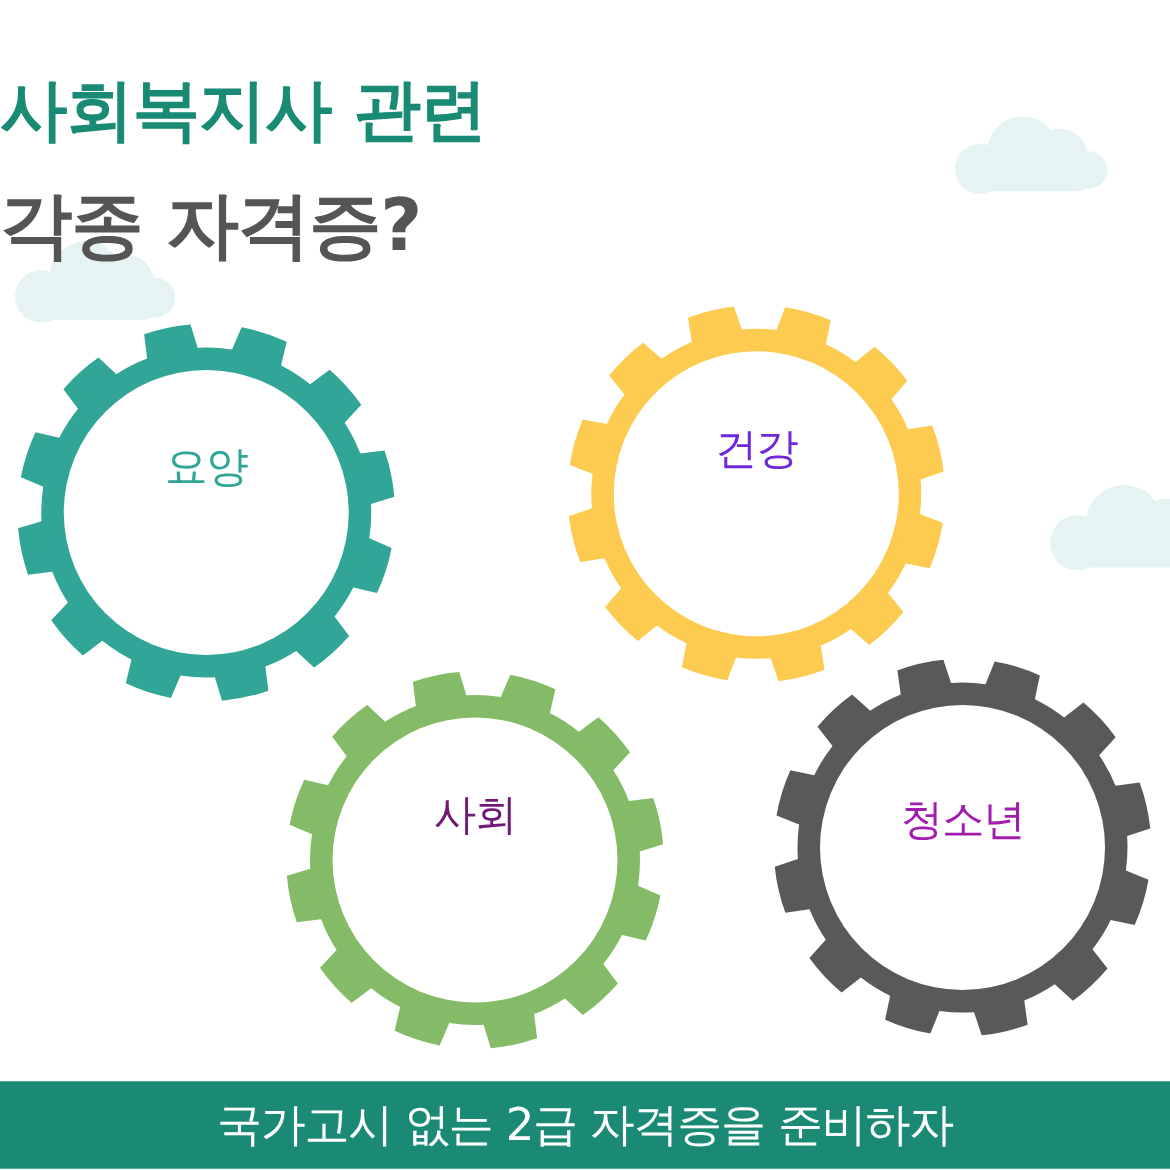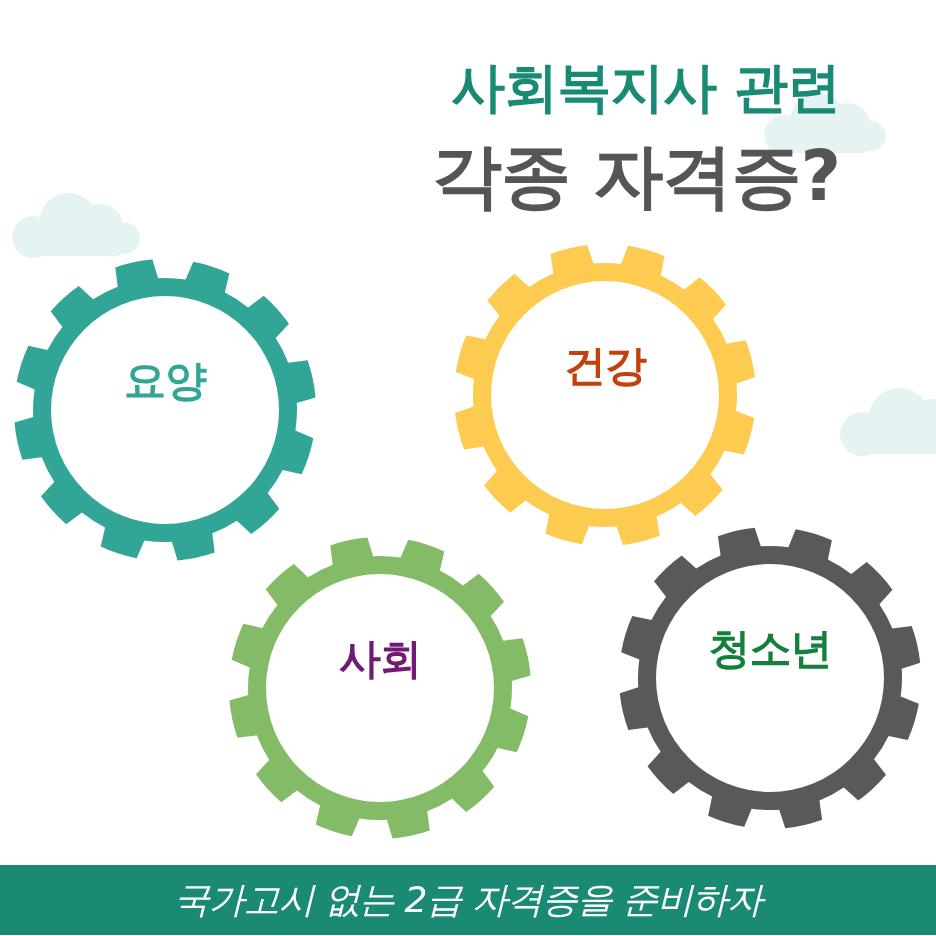--- a/index.html
+++ b/index.html
@@ -6,36 +6,36 @@
   body {
     width: 936px; height: 936px; overflow: hidden;
     background: #ffffff;
     font-family: "DejaVu Sans", "Liberation Sans", sans-serif;
     position: relative;
   }
   .canvas { position: absolute; left: 0; top: 0; width: 936px; height: 936px; }
   .cloud { position: absolute; }
   .cloud span { position: absolute; border-radius: 50%; }
   .title {
-    position: absolute; left: 0; width: 828px; text-align: right;
-    font-weight: bold; letter-spacing: -1px; padding-left: 12px;
+    position: absolute; left: 0; width: 828px; text-align: left;
+    font-weight: bold; letter-spacing: -1px;
   }
   .title-line1 { top: 52px; font-size: 54px; }
-  .title-line2 { top: 130px; font-size: 70px; }
+  .title-line2 { top: 142px; font-size: 58px; }
   .gear { position: absolute; }
   .gear svg { position: absolute; left: 0; top: 0; }
   .gear-label {
     position: absolute; left: 0; width: 100%; text-align: center;
-    font-weight: bold; font-size: 42px; line-height: 1.55; letter-spacing: -1px;
+    font-weight: normal; font-size: 34px; line-height: 1.55; letter-spacing: -1px;
   }
   .banner {
     position: absolute; left: 0; top: 865px; width: 936px; height: 70px;
     display: flex; align-items: center; justify-content: center;
   }
-  .banner-text { color: #ffffff; font-size: 36px; letter-spacing: -1px; font-style: italic; }
+  .banner-text { color: #ffffff; font-size: 36px; letter-spacing: -1px; }
 </style>
 </head>
 <body style="background: rgb(255, 255, 255);">
 
 <div class="canvas">
 
   <div id="clouds">
       <div class="cloud" style="left: 764px; top: 93px; transform: scale(1); transform-origin: 0px 0px;">
         <span style="left: 0px; top: 22px; width: 40px; height: 40px; background: rgb(230, 243, 243);"></span>
         <span style="left: 26px; top: 0px; width: 56px; height: 56px; background: rgb(230, 243, 243);"></span>
@@ -69,39 +69,39 @@
         </svg>
         <div class="gear-label" style="color: rgb(49, 165, 150); top: 94px;">
           <div>요양</div>
         </div>
       </div>
       <div class="gear" style="left: 449px; top: 239px; width: 312px; height: 312px;">
         <svg width="312" height="312">
           <path d="M172.1 25.0 L179.1 6.8 A151 151 0 0 1 215.5 17.2 L211.8 36.4 A132 132 0 0 1 235.4 50.6 L235.4 50.6 L250.6 38.3 A151 151 0 0 1 276.9 65.5 L264.1 80.3 A132 132 0 0 1 277.5 104.4 L277.5 104.4 L296.8 101.4 A151 151 0 0 1 305.9 138.1 L287.5 144.5 A132 132 0 0 1 287.0 172.1 L287.0 172.1 L305.2 179.1 A151 151 0 0 1 294.8 215.5 L275.6 211.8 A132 132 0 0 1 261.4 235.4 L261.4 235.4 L273.7 250.6 A151 151 0 0 1 246.5 276.9 L231.7 264.1 A132 132 0 0 1 207.6 277.5 L207.6 277.5 L210.6 296.8 A151 151 0 0 1 173.9 305.9 L167.5 287.5 A132 132 0 0 1 139.9 287.0 L139.9 287.0 L132.9 305.2 A151 151 0 0 1 96.5 294.8 L100.2 275.6 A132 132 0 0 1 76.6 261.4 L76.6 261.4 L61.4 273.7 A151 151 0 0 1 35.1 246.5 L47.9 231.7 A132 132 0 0 1 34.5 207.6 L34.5 207.6 L15.2 210.6 A151 151 0 0 1 6.1 173.9 L24.5 167.5 A132 132 0 0 1 25.0 139.9 L25.0 139.9 L6.8 132.9 A151 151 0 0 1 17.2 96.5 L36.4 100.2 A132 132 0 0 1 50.6 76.6 L50.6 76.6 L38.3 61.4 A151 151 0 0 1 65.5 35.1 L80.3 47.9 A132 132 0 0 1 104.4 34.5 L104.4 34.5 L101.4 15.2 A151 151 0 0 1 138.1 6.1 L144.5 24.5 A132 132 0 0 1 172.1 25.0 Z" fill="#fccb50"></path>
           <circle cx="156" cy="156" r="114" fill="#ffffff"></circle>
         </svg>
-        <div class="gear-label" style="color: #c2410c; top: 94px;">
+        <div class="gear-label" style="color: #6d28d9; top: 94px;">
           <div>건강</div>
         </div>
       </div>
       <div class="gear" style="left: 224px; top: 532px; width: 312px; height: 312px;">
         <svg width="312" height="312">
           <path d="M176.6 25.6 L184.3 7.7 A151 151 0 0 1 220.3 19.4 L215.9 38.4 A132 132 0 0 1 239.1 53.4 L239.1 53.4 L254.7 41.7 A151 151 0 0 1 280.0 69.8 L266.7 84.1 A132 132 0 0 1 279.2 108.7 L279.2 108.7 L298.6 106.3 A151 151 0 0 1 306.5 143.4 L287.8 149.1 A132 132 0 0 1 286.4 176.6 L286.4 176.6 L304.3 184.3 A151 151 0 0 1 292.6 220.3 L273.6 215.9 A132 132 0 0 1 258.6 239.1 L258.6 239.1 L270.3 254.7 A151 151 0 0 1 242.2 280.0 L227.9 266.7 A132 132 0 0 1 203.3 279.2 L203.3 279.2 L205.7 298.6 A151 151 0 0 1 168.6 306.5 L162.9 287.8 A132 132 0 0 1 135.4 286.4 L135.4 286.4 L127.7 304.3 A151 151 0 0 1 91.7 292.6 L96.1 273.6 A132 132 0 0 1 72.9 258.6 L72.9 258.6 L57.3 270.3 A151 151 0 0 1 32.0 242.2 L45.3 227.9 A132 132 0 0 1 32.8 203.3 L32.8 203.3 L13.4 205.7 A151 151 0 0 1 5.5 168.6 L24.2 162.9 A132 132 0 0 1 25.6 135.4 L25.6 135.4 L7.7 127.7 A151 151 0 0 1 19.4 91.7 L38.4 96.1 A132 132 0 0 1 53.4 72.9 L53.4 72.9 L41.7 57.3 A151 151 0 0 1 69.8 32.0 L84.1 45.3 A132 132 0 0 1 108.7 32.8 L108.7 32.8 L106.3 13.4 A151 151 0 0 1 143.4 5.5 L149.1 24.2 A132 132 0 0 1 176.6 25.6 Z" fill="#84bb66"></path>
           <circle cx="156" cy="156" r="114" fill="#ffffff"></circle>
         </svg>
         <div class="gear-label" style="color: #701a75; top: 94px;">
           <div>사회</div>
         </div>
       </div>
       <div class="gear" style="left: 614px; top: 522px; width: 312px; height: 312px;">
         <svg width="312" height="312">
           <path d="M174.4 25.3 L181.7 7.2 A151 151 0 0 1 217.9 18.3 L213.9 37.4 A132 132 0 0 1 237.3 52.0 L237.3 52.0 L252.7 40.0 A151 151 0 0 1 278.5 67.7 L265.4 82.2 A132 132 0 0 1 278.4 106.6 L278.4 106.6 L297.7 103.9 A151 151 0 0 1 306.2 140.7 L287.7 146.8 A132 132 0 0 1 286.7 174.4 L286.7 174.4 L304.8 181.7 A151 151 0 0 1 293.7 217.9 L274.6 213.9 A132 132 0 0 1 260.0 237.3 L260.0 237.3 L272.0 252.7 A151 151 0 0 1 244.3 278.5 L229.8 265.4 A132 132 0 0 1 205.4 278.4 L205.4 278.4 L208.1 297.7 A151 151 0 0 1 171.3 306.2 L165.2 287.7 A132 132 0 0 1 137.6 286.7 L137.6 286.7 L130.3 304.8 A151 151 0 0 1 94.1 293.7 L98.1 274.6 A132 132 0 0 1 74.7 260.0 L74.7 260.0 L59.3 272.0 A151 151 0 0 1 33.5 244.3 L46.6 229.8 A132 132 0 0 1 33.6 205.4 L33.6 205.4 L14.3 208.1 A151 151 0 0 1 5.8 171.3 L24.3 165.2 A132 132 0 0 1 25.3 137.6 L25.3 137.6 L7.2 130.3 A151 151 0 0 1 18.3 94.1 L37.4 98.1 A132 132 0 0 1 52.0 74.7 L52.0 74.7 L40.0 59.3 A151 151 0 0 1 67.7 33.5 L82.2 46.6 A132 132 0 0 1 106.6 33.6 L106.6 33.6 L103.9 14.3 A151 151 0 0 1 140.7 5.8 L146.8 24.3 A132 132 0 0 1 174.4 25.3 Z" fill="#595959"></path>
           <circle cx="156" cy="156" r="114" fill="#ffffff"></circle>
         </svg>
-        <div class="gear-label" style="color: #15803d; top: 94px;">
+        <div class="gear-label" style="color: #a21caf; top: 108px;">
           <div>청소년</div>
         </div>
       </div>
     </div>
 
   <div class="banner" style="background: rgb(26, 138, 116);">
     <span class="banner-text" style="color: rgb(255, 255, 255);">국가고시 없는 2급 자격증을 준비하자</span>
   </div>
 </div>
 

